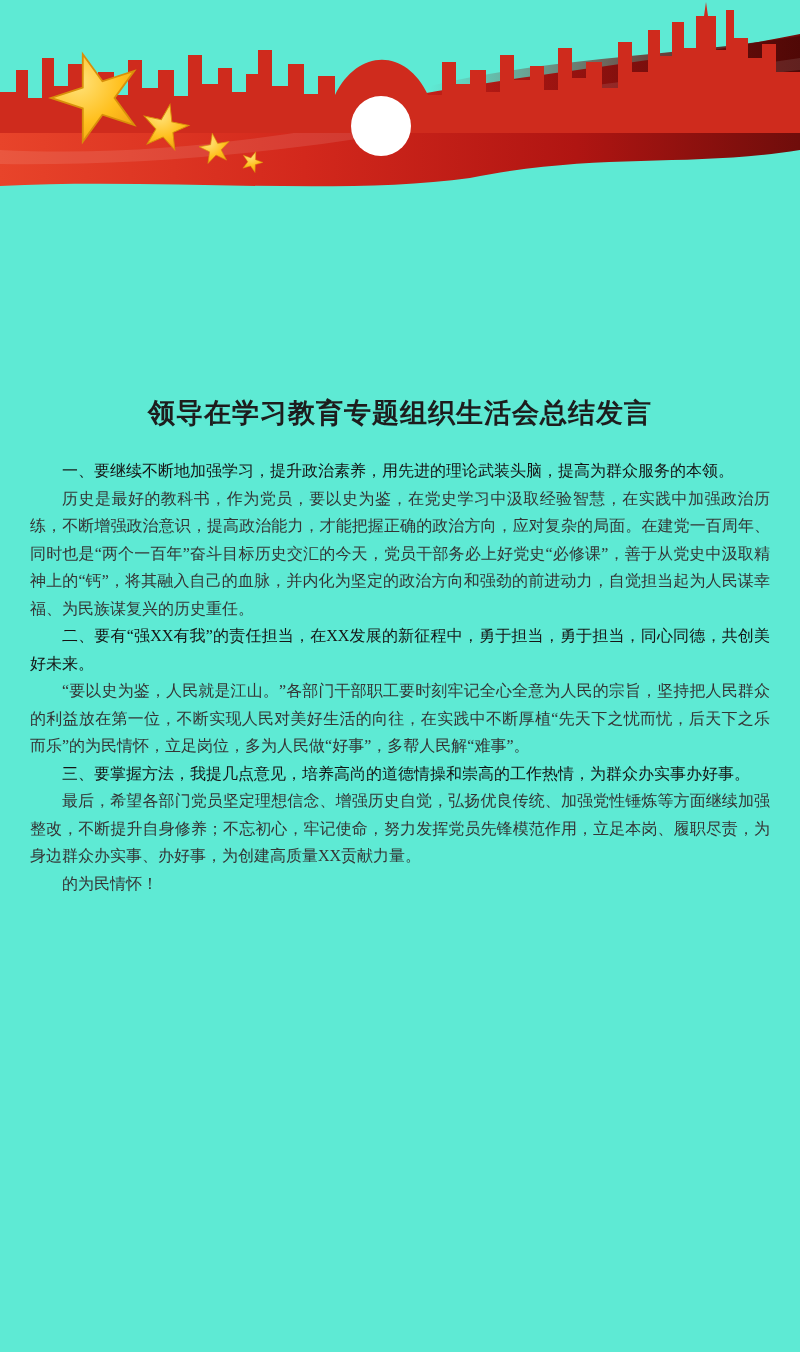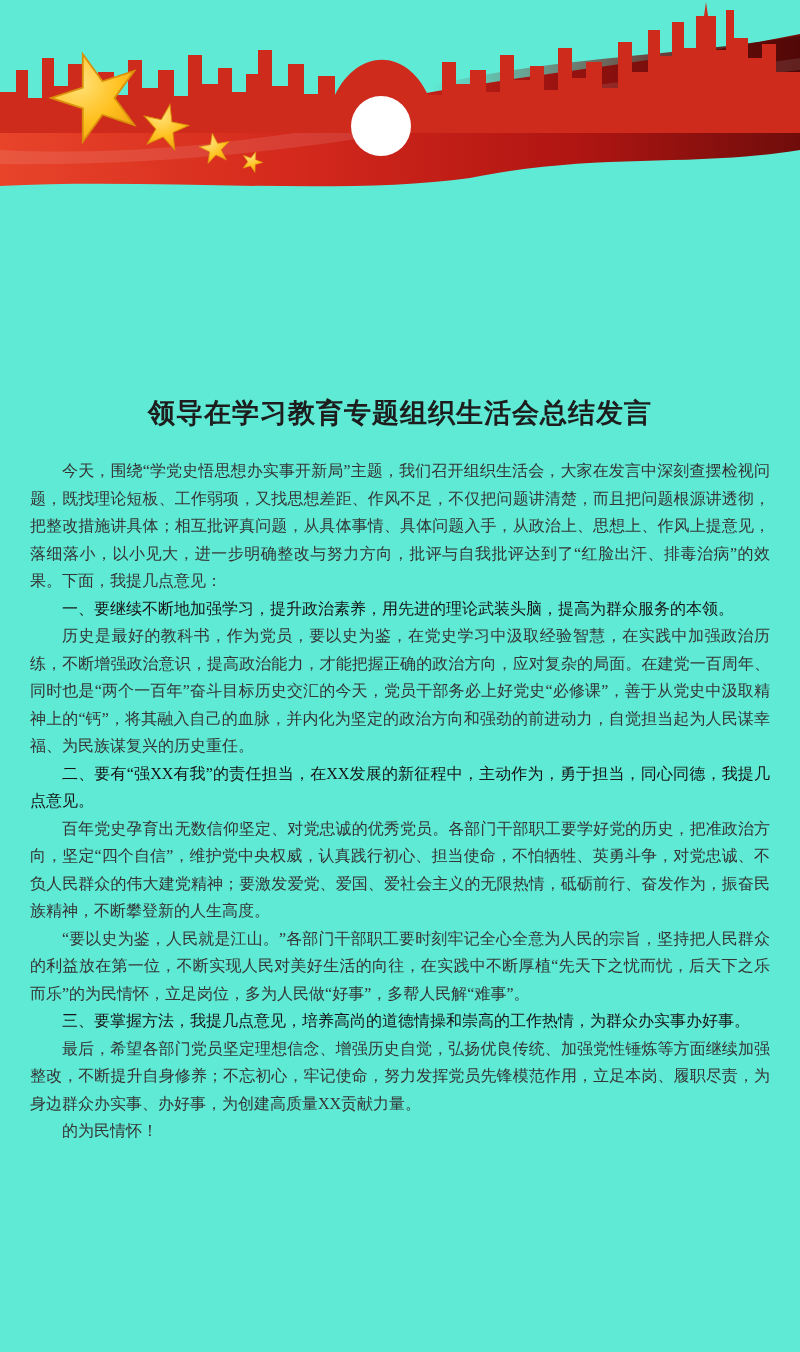--- a/index.html
+++ b/index.html
@@ -85,25 +85,23 @@
       <use href="#star5" transform="translate(97,98) rotate(-18) scale(46)" fill="url(#goldGrad)"></use>
       <use href="#star5" transform="translate(165,128) rotate(12) scale(24)" fill="url(#goldGrad)"></use>
       <use href="#star5" transform="translate(215,149) rotate(-10) scale(16)" fill="url(#goldGrad)"></use>
       <use href="#star5" transform="translate(252,162) rotate(20) scale(11)" fill="url(#goldGrad)"></use>
     </g>
   </svg>
 
   <div class="content">
     <h1 class="doc-title">领导在学习教育专题组织生活会总结发言</h1>
     <div class="doc-body">
-        <p class="para">今天，围绕“学党史悟思想办实事开新局”主题，我们召开组织生活会，大家在发言中深刻查摆检视问题，既找理论短板、工作弱项，又找思想差距、作风不足，不仅把问题讲清楚，而且把问题根源讲透彻，把整改措施讲具体；相互批评真问题，从具体事情、具体问题入手，从政治上、思想上、作风上提意见，落细落小，以小见大，进一步明确整改与努力方向，批评与自我批评达到了“红脸出汗、排毒治病”的效果。下面，我提几点意见：</p>
         <p class="para bold">一、要继续不断地加强学习，提升政治素养，用先进的理论武装头脑，提高为群众服务的本领。</p>
         <p class="para">历史是最好的教科书，作为党员，要以史为鉴，在党史学习中汲取经验智慧，在实践中加强政治历练，不断增强政治意识，提高政治能力，才能把握正确的政治方向，应对复杂的局面。在建党一百周年、同时也是“两个一百年”奋斗目标历史交汇的今天，党员干部务必上好党史“必修课”，善于从党史中汲取精神上的“钙”，将其融入自己的血脉，并内化为坚定的政治方向和强劲的前进动力，自觉担当起为人民谋幸福、为民族谋复兴的历史重任。</p>
-        <p class="para bold">二、要有“强XX有我”的责任担当，在XX发展的新征程中，主动作为，勇于担当，同心同德，我提几点意见。</p>
-        <p class="para">百年党史孕育出无数信仰坚定、对党忠诚的优秀党员。各部门干部职工要学好党的历史，把准政治方向，坚定“四个自信”，维护党中央权威，认真践行初心、担当使命，不怕牺牲、英勇斗争，对党忠诚、不负人民群众的伟大建党精神；要激发爱党、爱国、爱社会主义的无限热情，砥砺前行、奋发作为，振奋民族精神，不断攀登新的人生高度。</p>
+        <p class="para bold">二、要有“强XX有我”的责任担当，在XX发展的新征程中，勇于担当，勇于担当，同心同德，共创美好未来。</p>
         <p class="para">“要以史为鉴，人民就是江山。”各部门干部职工要时刻牢记全心全意为人民的宗旨，坚持把人民群众的利益放在第一位，不断实现人民对美好生活的向往，在实践中不断厚植“先天下之忧而忧，后天下之乐而乐”的为民情怀，立足岗位，多为人民做“好事”，多帮人民解“难事”。</p>
         <p class="para bold">三、要掌握方法，我提几点意见，培养高尚的道德情操和崇高的工作热情，为群众办实事办好事。</p>
         <p class="para">最后，希望各部门党员坚定理想信念、增强历史自觉，弘扬优良传统、加强党性锤炼等方面继续加强整改，不断提升自身修养；不忘初心，牢记使命，努力发挥党员先锋模范作用，立足本岗、履职尽责，为身边群众办实事、办好事，为创建高质量XX贡献力量。</p>
         <p class="para">的为民情怀！</p>
       </div>
   </div>
 
 </div>
 
 </body></html>

